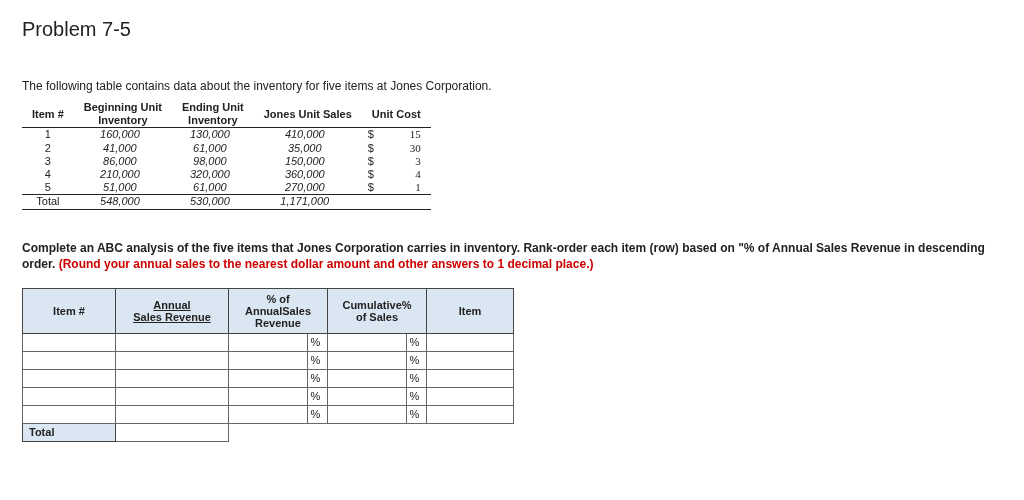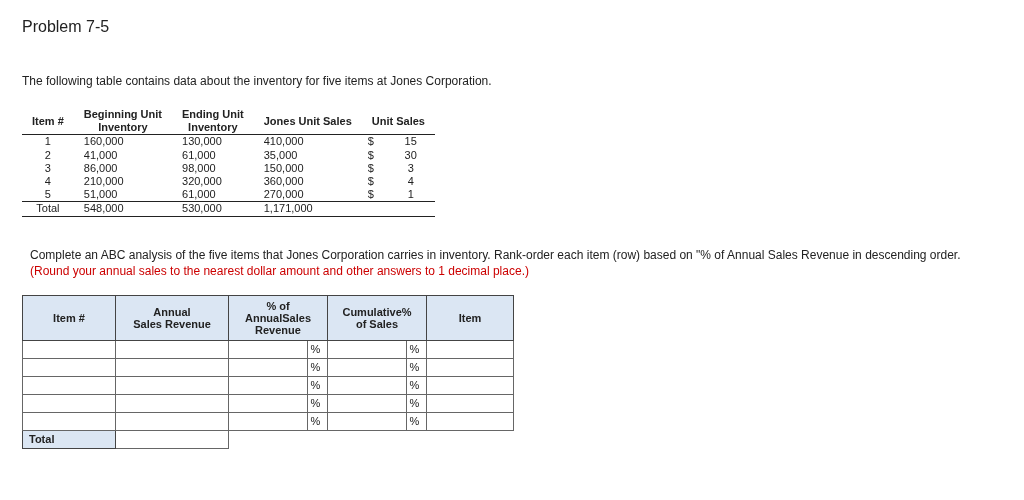--- a/index.html
+++ b/index.html
@@ -6,43 +6,44 @@
     margin: 0;
     padding: 18px 22px;
     font-family: Arial, Helvetica, sans-serif;
     font-size: 12px;
     color: #222;
     background: #fff;
     width: 1024px;
     box-sizing: border-box;
   }
   .title {
-    font-size: 16px;
+    font-size: 20px;
     margin-bottom: 38px;
   }
   .intro {
-    margin-bottom: 20px;
+    margin-bottom: 8px;
   }
   .instr {
-    margin: 30px 0 16px 8px;
+    margin: 30px 0 16px 0;
     line-height: 1.35;
+    font-weight: bold;
   }
   .red { color: #cc0000; }
   table.data {
     border-collapse: collapse;
     font-size: 11px;
   }
   table.data th, table.data td {
     padding: 0 10px;
     text-align: center;
     line-height: 1.2;
   }
-  table.data td.num { text-align: left; padding-right: 16px;}
+  table.data td.num { text-align: center; padding-right: 16px; font-style: italic;}
   table.data td.cur-sym { text-align: left; padding: 0 2px 0 6px;}
-  table.data td.cur-val { padding: 0 10px 0 0;}
+  table.data td.cur-val { text-align: right; padding: 0 10px 0 0; font-family: Liberation Serif, serif;}
   .hdr-line td, .hdr-line th {
     border-bottom: 1px solid #222;
   }
   .total-line td {
     border-top: 1px solid #222;
     border-bottom: 1px solid #222;
     padding-top: 1px;
     padding-bottom: 1px;
   }
 
@@ -81,42 +82,42 @@
   table.ans td.tot {
     background: #dbe6f3;
     font-weight: bold;
     border: 1px solid #444;
     padding-left: 6px;
   }
   table.ans td.blank {
      background:#fff;
   }
   .col-item { width: 76px; }
-  .col-rev  { width: 96px; }
+  .col-rev  { width: 96px; text-decoration: underline; }
   .col-pct  { width: 82px; }
   .col-cum  { width: 82px; }
   .col-class{ width: 70px; }
 </style>
 </head>
 <body>
 
 <div class="title">Problem 7-5</div>
 
 <div class="intro">The following table contains data about the inventory for five items at Jones Corporation.</div>
 
 <table class="data">
   <tbody>
       <tr class="hdr-line">
     <th>Item #</th>
     <th style="white-space:pre">Beginning Unit
 Inventory</th>
     <th style="white-space:pre">Ending Unit
 Inventory</th>
     <th>Jones Unit Sales</th>
-    <th colspan="2">Unit Sales</th>
+    <th colspan="2">Unit Cost</th>
   </tr>
   </tbody>
     <tbody id="data-rows">
       <tr>
         <td>1</td>
         <td class="num">160,000</td>
         <td class="num">130,000</td>
         <td class="num">410,000</td>
         <td class="cur-sym">$</td>
         <td class="cur-val">15</td>

